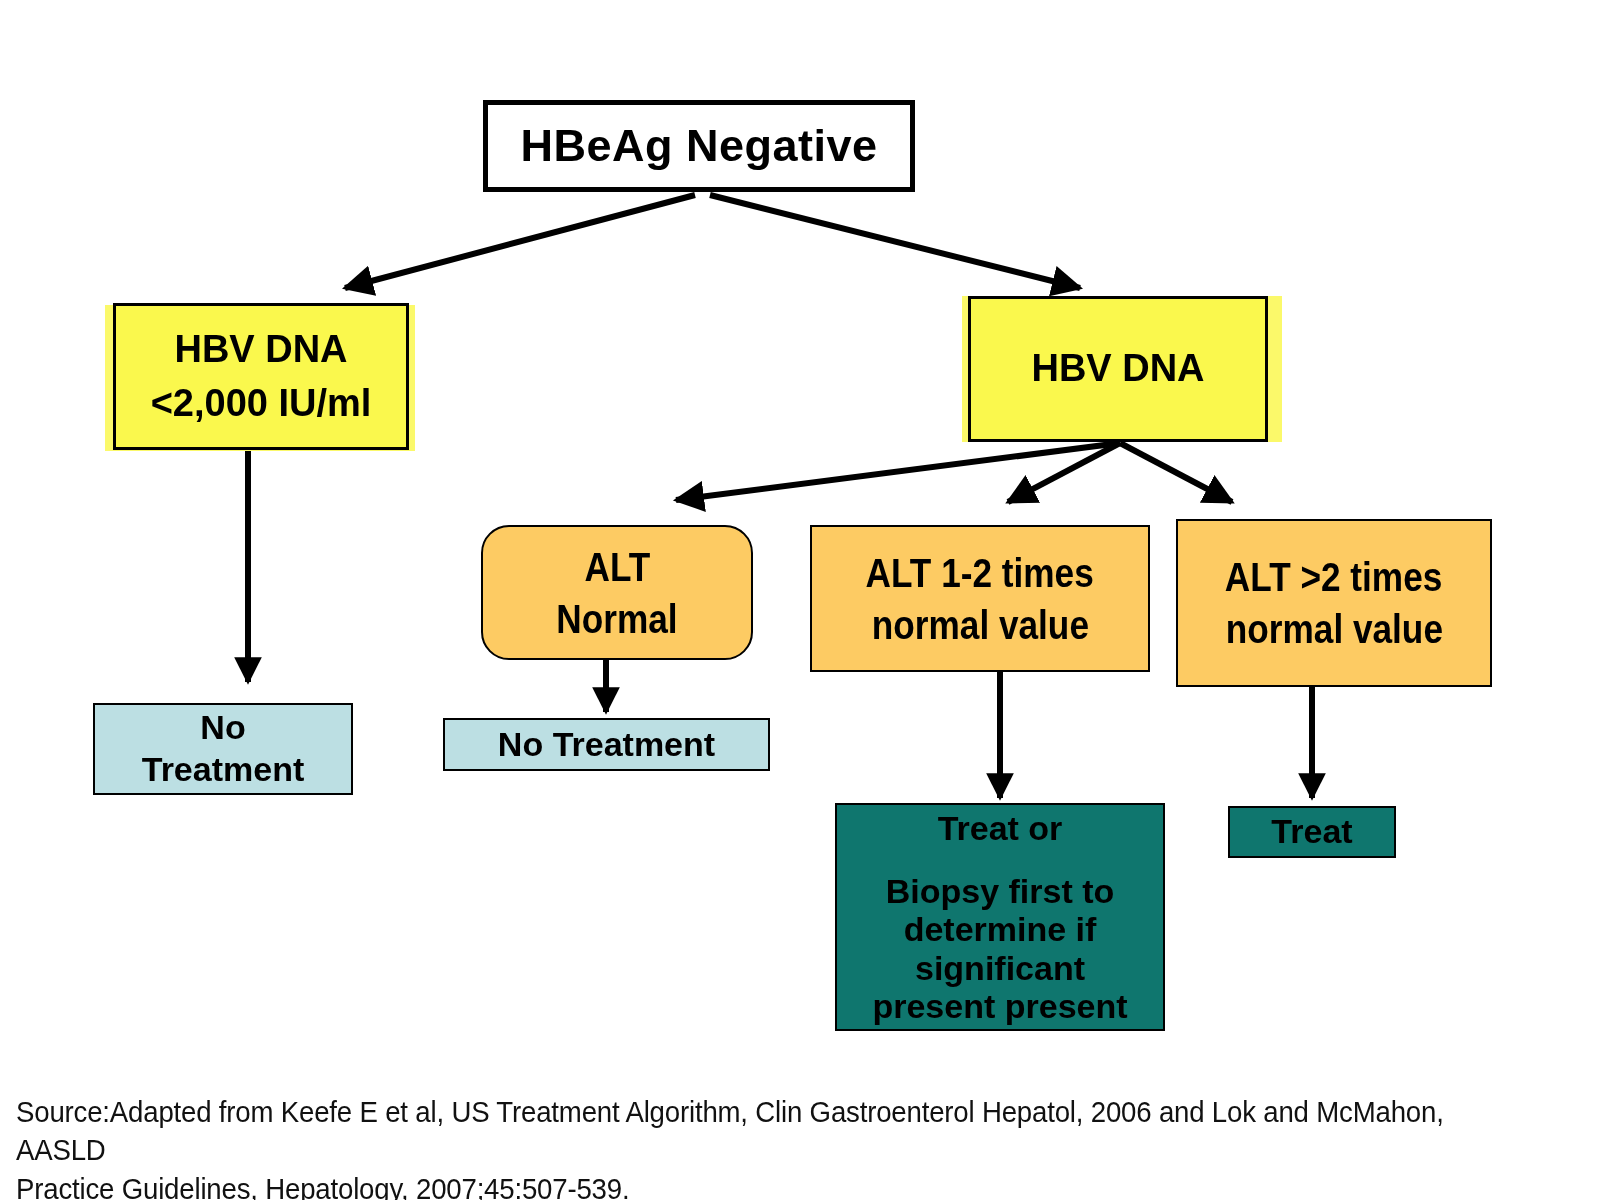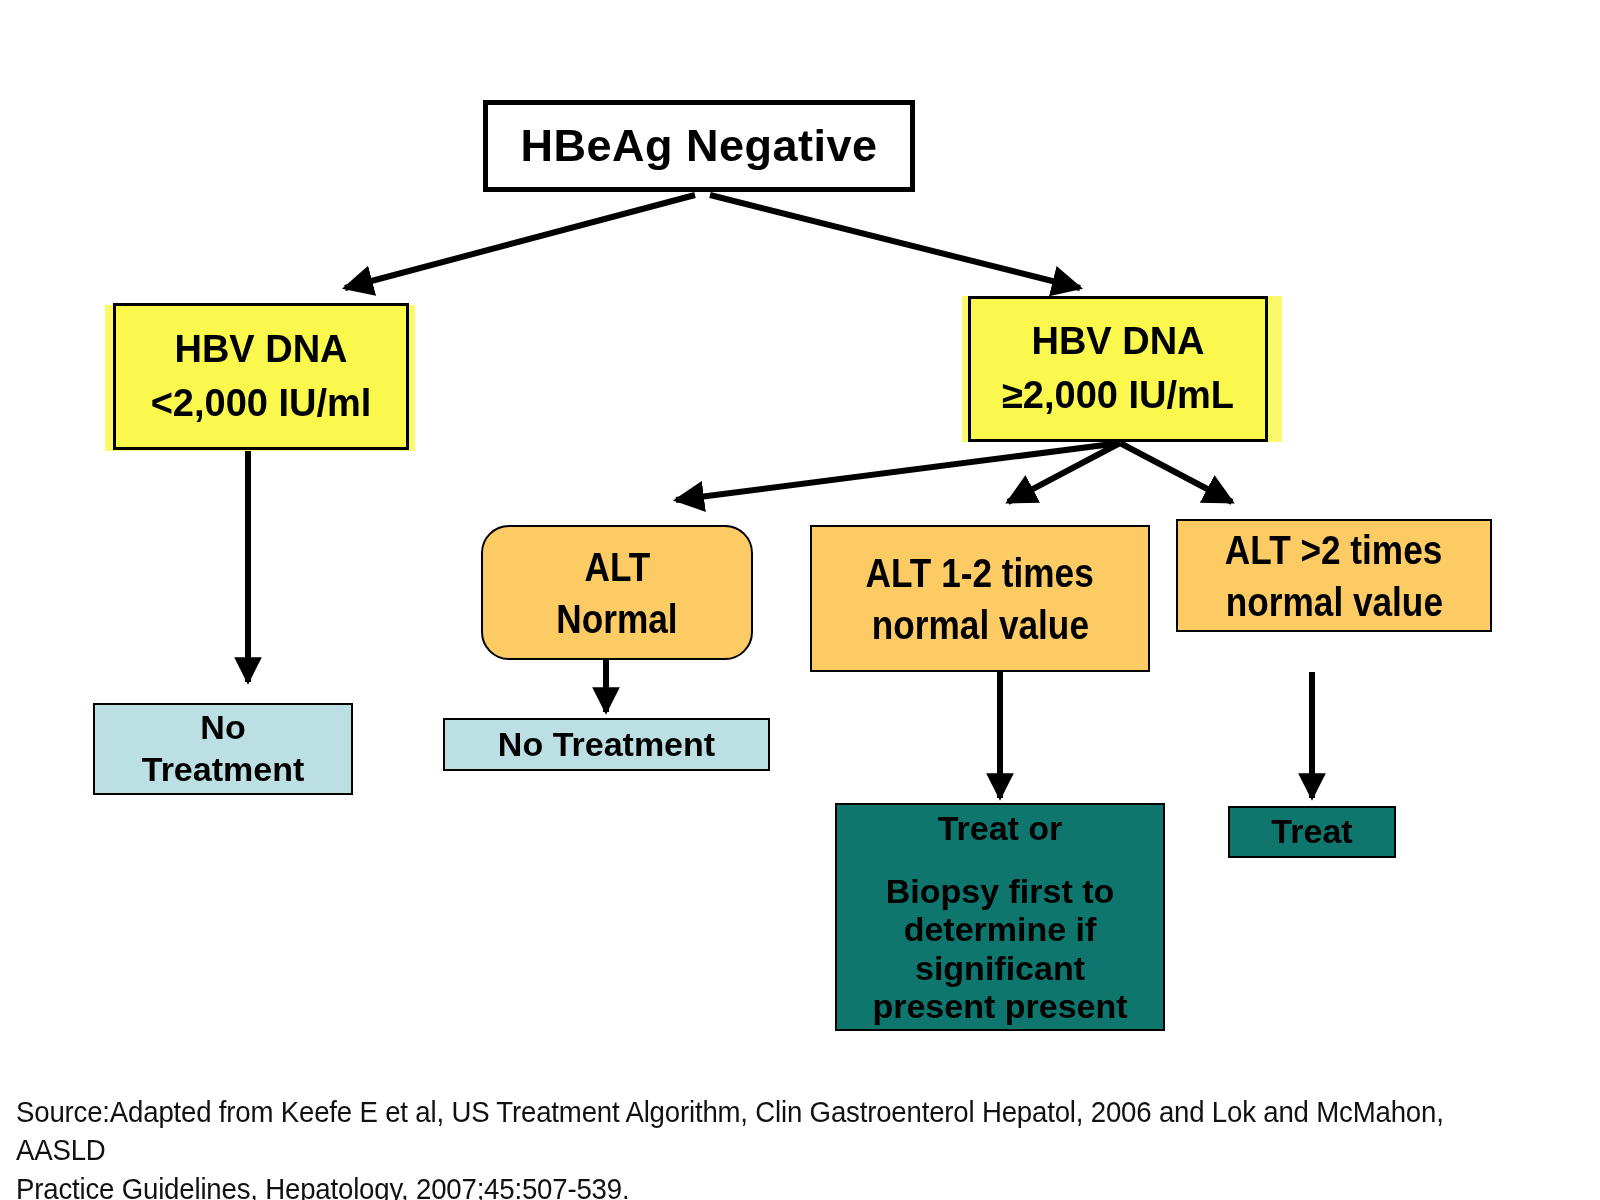--- a/index.html
+++ b/index.html
@@ -157,34 +157,33 @@
     <span class="ln">HBeAg Negative</span>
   </div>
 
   <div class="node node-yellow" style="left:113px; top:303px; width:296px; height:147px; z-index:2;">
     <span class="ln">HBV DNA</span>
     <span class="ln" style="margin-top:14px;">&lt;2,000 IU/ml</span>
   </div>
 
   <div class="node node-yellow" style="left:968px; top:296px; width:300px; height:146px; z-index:2;">
     <span class="ln">HBV DNA</span>
-    <span class="ln" style="margin-top:14px;">≥2,000 IU/mL</span>
   </div>
 
   <div class="node node-orange" style="left:481px; top:525px; width:272px; height:135px; z-index:2;border-radius:28px;">
     <span class="ln">ALT</span>
     <span class="ln" style="margin-top:10px;">Normal</span>
   </div>
 
   <div class="node node-orange condensed" style="left:810px; top:525px; width:340px; height:147px; z-index:2;">
     <span class="ln">ALT 1-2 times</span>
     <span class="ln" style="margin-top:10px;">normal value</span>
   </div>
 
-  <div class="node node-orange condensed" style="left:1176px; top:519px; width:316px; height:113px; z-index:2;">
+  <div class="node node-orange condensed" style="left:1176px; top:519px; width:316px; height:168px; z-index:2;">
     <span class="ln">ALT &gt;2 times</span>
     <span class="ln" style="margin-top:10px;">normal value</span>
   </div>
 
   <div class="node node-blue" style="left:443px; top:718px; width:327px; height:53px; z-index:2;">
     <span class="ln">No Treatment</span>
   </div>
 
   <div class="node node-blue" style="left:93px; top:703px; width:260px; height:92px; z-index:2;">
     <span class="ln">No</span>

